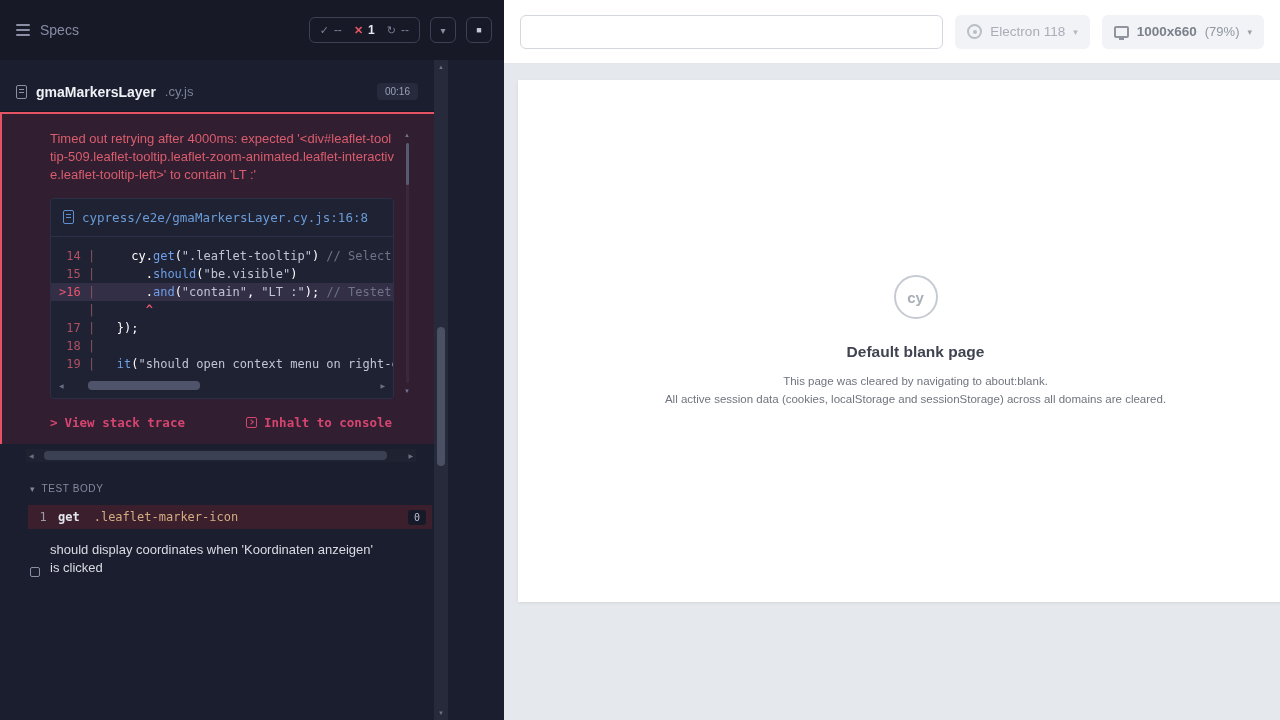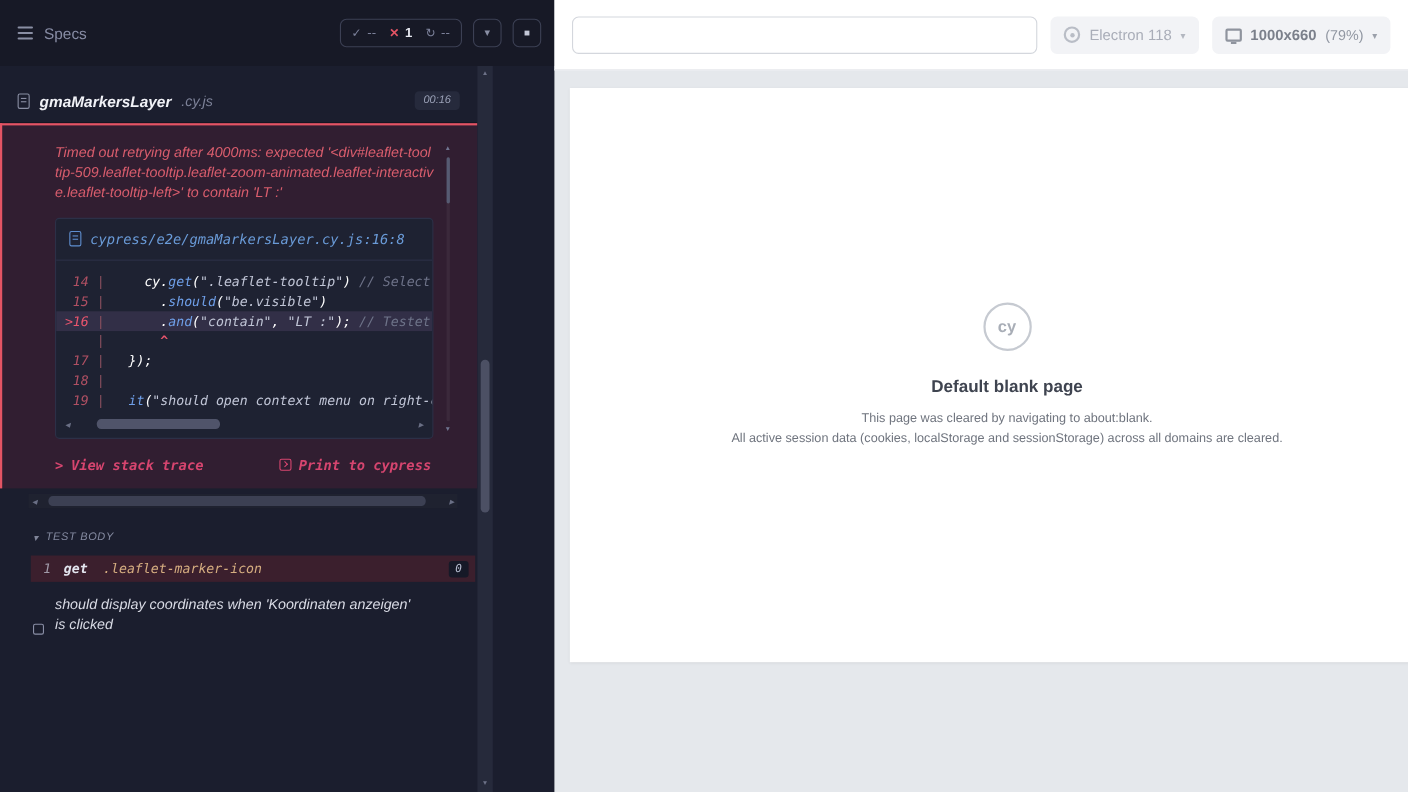--- a/index.html
+++ b/index.html
@@ -18,21 +18,21 @@
   .specs-label { color:#878ca4; font-size:14px; }
   .stats-pill { margin-left:auto; height:26px; border:1px solid #3c4054; border-radius:6px; display:flex; align-items:center; padding:0 10px; gap:12px; font-size:12px; }
   .stat { display:flex; align-items:center; gap:5px; color:#7c819a; }
   .stat .ic { font-size:11px; }
   .ic-check { color:#7c819a; }
   .ic-cross { color:#e45464; font-weight:bold; }
   .stat-failed-n { color:#e8eaf2; font-weight:bold; }
   .sq-btn { width:26px; height:26px; border:1px solid #3c4054; border-radius:6px; display:flex; align-items:center; justify-content:center; color:#8a8fa4; font-size:10px; cursor:pointer; background:transparent; }
   .stop-glyph { font-size:9px; color:#c3c7d6; }
 
-  .rep-body { flex:1; display:flex; min-height:0;font-style:italic; }
+  .rep-body { flex:1; display:flex; min-height:0; }
   .rep-content { width:434px; flex:none; display:flex; flex-direction:column; overflow:hidden; }
   .rep-vscroll { width:14px; flex:none; background:#262a3b; display:flex; flex-direction:column; align-items:center; }
   .rep-vscroll .arr { color:#6d7288; font-size:6px; line-height:14px; height:14px; }
   .rep-vscroll .track { flex:1; width:100%; position:relative; }
   .rep-vscroll .thumb { position:absolute; top:40%; height:22%; left:3px; width:8px; background:#4c5064; border-radius:4px; }
 
   .spec-row { height:40px; margin-top:12px; flex:none; display:flex; align-items:center; padding:0 16px; gap:9px; border-bottom:1px solid rgba(0,0,0,.25); }
   .doc-icon { width:11px; height:14px; border:1.5px solid #8a8fa4; border-radius:2px; position:relative; flex:none; }
   .doc-icon::before { content:""; position:absolute; left:2px; right:2px; top:3px; height:1px; background:#8a8fa4; box-shadow:0 3px 0 #8a8fa4; }
   .spec-name { color:#f0f1f6; font-size:14px; font-weight:bold; }
@@ -194,21 +194,21 @@
           </div>
         </div>
 
         <div class="err-actions">
           <span class="err-action">
             <span>&gt;</span>
             <span>View stack trace</span>
           </span>
           <span class="err-action">
             <span class="console-icon"></span>
-            <span>Print to cypress</span>
+            <span>Inhalt to console</span>
           </span>
         </div>
       </div>
 
       <div class="outer-hscroll">
         <span class="arr">◀</span>
         <span class="track">
             <span class="thumb"></span>
           </span>
         <span class="arr">▶</span>

